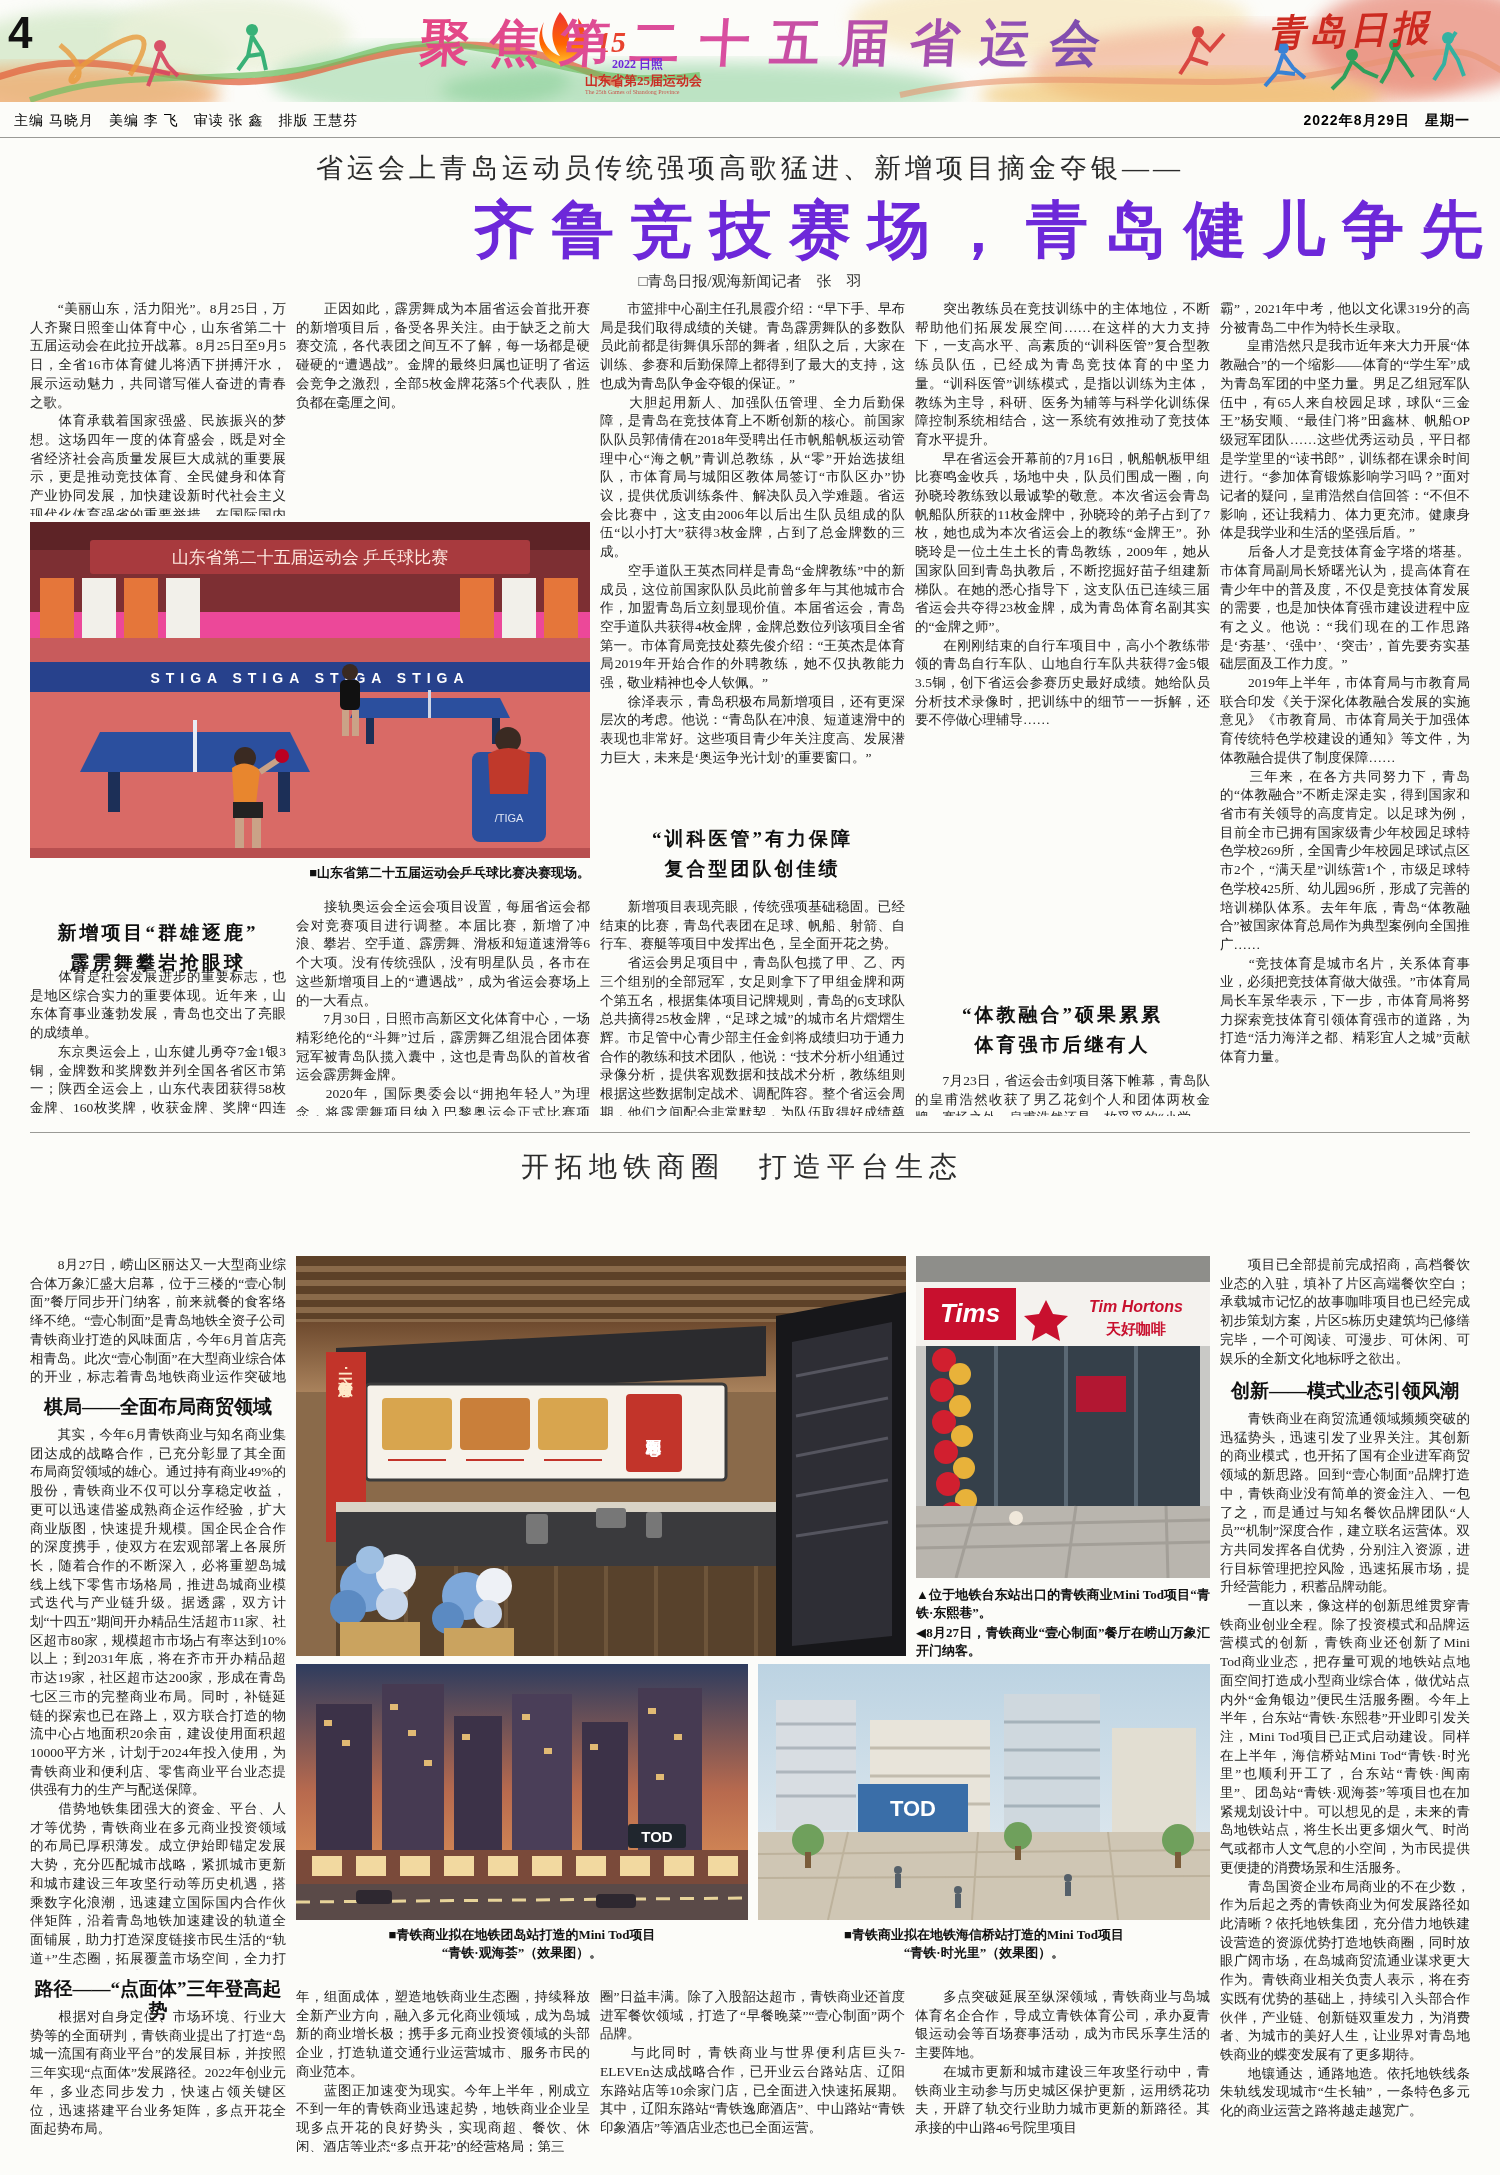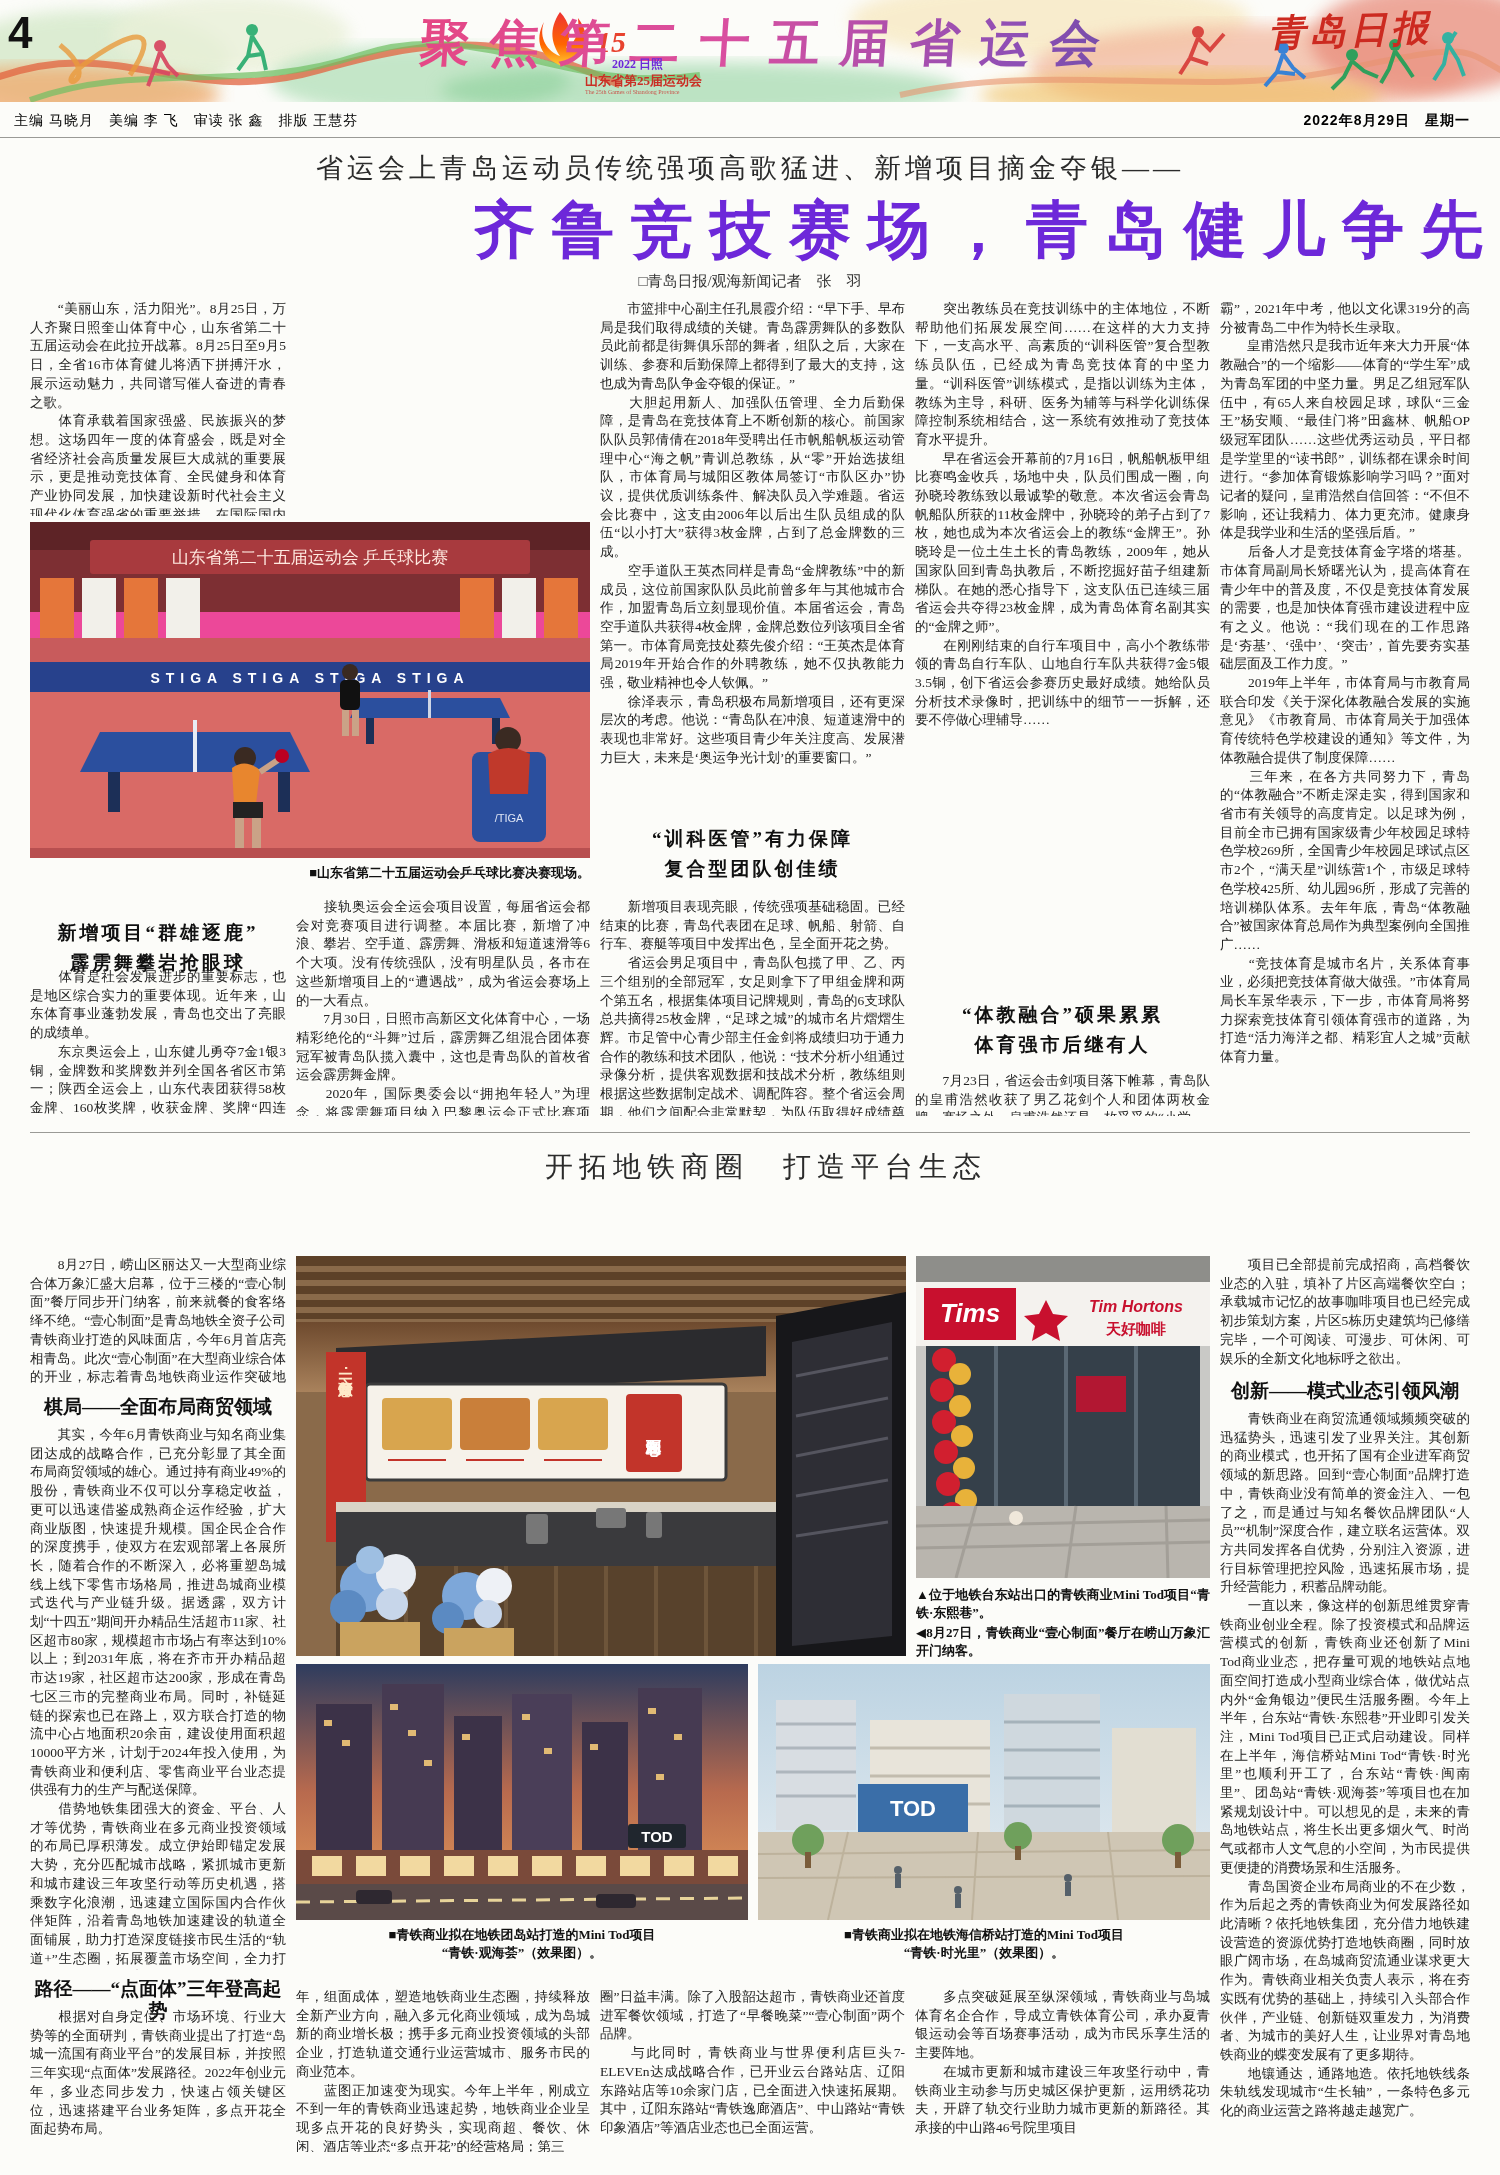--- a/index.html
+++ b/index.html
@@ -105,20 +105,21 @@
   <div class="abs editors" style="right:30px;top:112px;font-weight:bold;">2022年8月29日　星期一</div>
   <div class="abs rule" style="left:0;top:137px;width:1500px;"></div>
 
   <div class="abs kicker1" style="left:100px;top:150px;width:1300px;">省运会上青岛运动员传统强项高歌猛进、新增项目摘金夺银——</div>
   <div class="abs head1" style="left:0;top:188px;width:1500px;">齐鲁竞技赛场，青岛健儿争先</div>
   <div class="abs byline" style="left:0;top:272px;width:1500px;">□青岛日报/观海新闻记者　张　羽</div>
 
   <div class="abs coltext" style="left:30px;top:300px;width:256px;height:216px;">　　“美丽山东，活力阳光”。8月25日，万人齐聚日照奎山体育中心，山东省第二十五届运动会在此拉开战幕。8月25日至9月5日，全省16市体育健儿将洒下拼搏汗水，展示运动魅力，共同谱写催人奋进的青春之歌。
 　　体育承载着国家强盛、民族振兴的梦想。这场四年一度的体育盛会，既是对全省经济社会高质量发展巨大成就的重要展示，更是推动竞技体育、全民健身和体育产业协同发展，加快建设新时代社会主义现代化体育强省的重要举措。在国际国内赛场勇攀高峰、屡创佳绩，厚实的人才储备是青岛体育的发展之基。本届省运会共设置32个正式比赛大项、996个小项，1.7万余名运动员报名参赛，项目设置和参赛人数均创下历史新高。
 　　为和兄弟城市一道共迎运动体育之约，青岛健儿全力备战训练、积极备战参赛。本届省运会，青岛派出由1523名运动员组成的代表团，参加全省共36个大项（含4个表演项目）的争夺。全项参赛、全面突破，体现了青岛作为山东竞技体育“龙头”雄厚的人才储备和深厚底蕴。</div>
+  <div class="abs coltext" style="left:296px;top:300px;width:294px;height:216px;">　　正因如此，霹雳舞成为本届省运会首批开赛的新增项目后，备受各界关注。由于缺乏之前大赛交流，各代表团之间互不了解，每一场都是硬碰硬的“遭遇战”。金牌的最终归属也证明了省运会竞争之激烈，全部5枚金牌花落5个代表队，胜负都在毫厘之间。</div>
 
   <div class="abs photo" style="left:30px;top:522px;width:560px;height:336px;">
     <svg width="560" height="336" viewBox="0 0 560 336">
       <rect width="560" height="90" fill="#7d2f33"></rect>
       <rect x="0" y="0" width="560" height="28" fill="#5d2326"></rect>
       <rect x="60" y="18" width="440" height="34" rx="3" fill="#a83a3e"></rect>
       <text x="280" y="41" text-anchor="middle" font-size="17" fill="#ffe9e0" font-family="Liberation Sans,sans-serif">山东省第二十五届运动会 乒乓球比赛</text>
 
       <g>
         <rect x="10" y="56" width="34" height="60" fill="#e5763a"></rect>
@@ -203,21 +204,21 @@
 
   <div class="abs coltext" style="left:1220px;top:300px;width:250px;height:816px;">霸”，2021年中考，他以文化课319分的高分被青岛二中作为特长生录取。
 　　皇甫浩然只是我市近年来大力开展“体教融合”的一个缩影——体育的“学生军”成为青岛军团的中坚力量。男足乙组冠军队伍中，有65人来自校园足球，球队“三金王”杨安顺、“最佳门将”田鑫林、帆船OP级冠军团队……这些优秀运动员，平日都是学堂里的“读书郎”，训练都在课余时间进行。“参加体育锻炼影响学习吗？”面对记者的疑问，皇甫浩然自信回答：“不但不影响，还让我精力、体力更充沛。健康身体是我学业和生活的坚强后盾。”
 　　后备人才是竞技体育金字塔的塔基。市体育局副局长矫曙光认为，提高体育在青少年中的普及度，不仅是竞技体育发展的需要，也是加快体育强市建设进程中应有之义。他说：“我们现在的工作思路是‘夯基’、‘强中’、‘突击’，首先要夯实基础层面及工作力度。”
 　　2019年上半年，市体育局与市教育局联合印发《关于深化体教融合发展的实施意见》《市教育局、市体育局关于加强体育传统特色学校建设的通知》等文件，为体教融合提供了制度保障……
 　　三年来，在各方共同努力下，青岛的“体教融合”不断走深走实，得到国家和省市有关领导的高度肯定。以足球为例，目前全市已拥有国家级青少年校园足球特色学校269所，全国青少年校园足球试点区市2个，“满天星”训练营1个，市级足球特色学校425所、幼儿园96所，形成了完善的培训梯队体系。去年年底，青岛“体教融合”被国家体育总局作为典型案例向全国推广……
 　　“竞技体育是城市名片，关系体育事业，必须把竞技体育做大做强。”市体育局局长车景华表示，下一步，市体育局将努力探索竞技体育引领体育强市的道路，为打造“活力海洋之都、精彩宜人之城”贡献体育力量。</div>
 
   <div class="abs rule" style="left:30px;top:1132px;width:1440px;"></div>
 
-  <div class="abs kicker2" style="left:116px;top:1148px;width:1300px;">开拓地铁商圈　打造平台生态</div>
+  <div class="abs kicker2" style="left:92px;top:1148px;width:1300px;">开拓地铁商圈　打造平台生态</div>
 
   <div class="abs coltext" style="left:30px;top:1256px;width:256px;height:132px;">　　8月27日，崂山区丽达又一大型商业综合体万象汇盛大启幕，位于三楼的“壹心制面”餐厅同步开门纳客，前来就餐的食客络绎不绝。“壹心制面”是青岛地铁全资子公司青铁商业打造的风味面店，今年6月首店亮相青岛。此次“壹心制面”在大型商业综合体的开业，标志着青岛地铁商业运作突破地铁场景边界，全面布局岛城商贸流通业的步伐提速。</div>
   <div class="abs minisub" style="left:30px;top:1396px;width:256px;">棋局——全面布局商贸领域</div>
   <div class="abs coltext" style="left:30px;top:1426px;width:256px;height:544px;">　　其实，今年6月青铁商业与知名商业集团达成的战略合作，已充分彰显了其全面布局商贸领域的雄心。通过持有商业49%的股份，青铁商业不仅可以分享稳定收益，更可以迅速借鉴成熟商企运作经验，扩大商业版图，快速提升规模。国企民企合作的深度携手，使双方在宏观部署上各展所长，随着合作的不断深入，必将重塑岛城线上线下零售市场格局，推进岛城商业模式迭代与产业链升级。据透露，双方计划“十四五”期间开办精品生活超市11家、社区超市80家，规模超市市场占有率达到10%以上；到2031年底，将在齐市开办精品超市达19家，社区超市达200家，形成在青岛七区三市的完整商业布局。同时，补链延链的探索也已在路上，双方联合打造的物流中心占地面积20余亩，建设使用面积超10000平方米，计划于2024年投入使用，为青铁商业和便利店、零售商业平台业态提供强有力的生产与配送保障。
 　　借势地铁集团强大的资金、平台、人才等优势，青铁商业在多元商业投资领域的布局已厚积薄发。成立伊始即锚定发展大势，充分匹配城市战略，紧抓城市更新和城市建设三年攻坚行动等历史机遇，搭乘数字化浪潮，迅速建立国际国内合作伙伴矩阵，沿着青岛地铁加速建设的轨道全面铺展，助力打造深度链接市民生活的“轨道+”生态圈，拓展覆盖市场空间，全力打造“轨道上的地铁商圈”，将自身打造成为岛城商贸流通业新的增长极与生力军。</div>
   <div class="abs minisub" style="left:30px;top:1978px;width:256px;">路径——“点面体”三年登高起势</div>
   <div class="abs coltext" style="left:30px;top:2008px;width:256px;height:146px;">　　根据对自身定位、市场环境、行业大势等的全面研判，青铁商业提出了打造“岛城一流国有商业平台”的发展目标，并按照三年实现“点面体”发展路径。2022年创业元年，多业态同步发力，快速占领关键区位，迅速搭建平台业务矩阵，多点开花全面起势布局。</div>
 
   <div class="abs photo" style="left:296px;top:1256px;width:610px;height:400px;">
     <svg width="610" height="400" viewBox="0 0 610 400">

